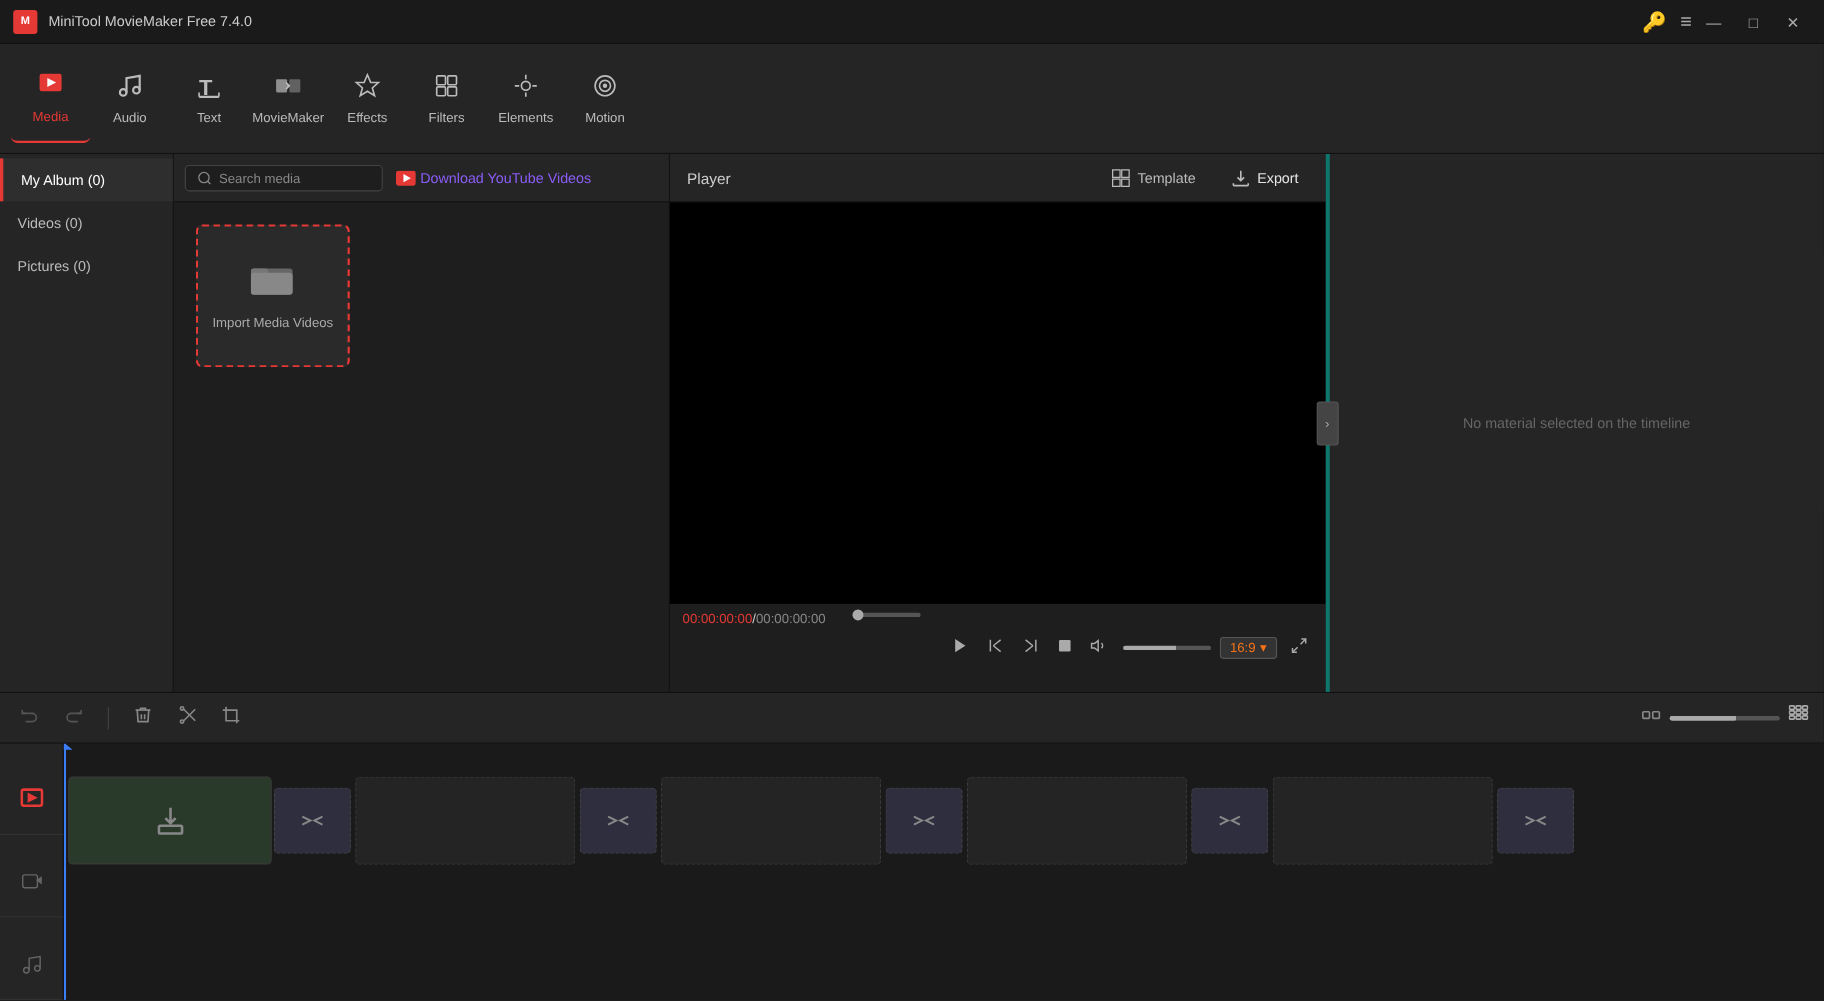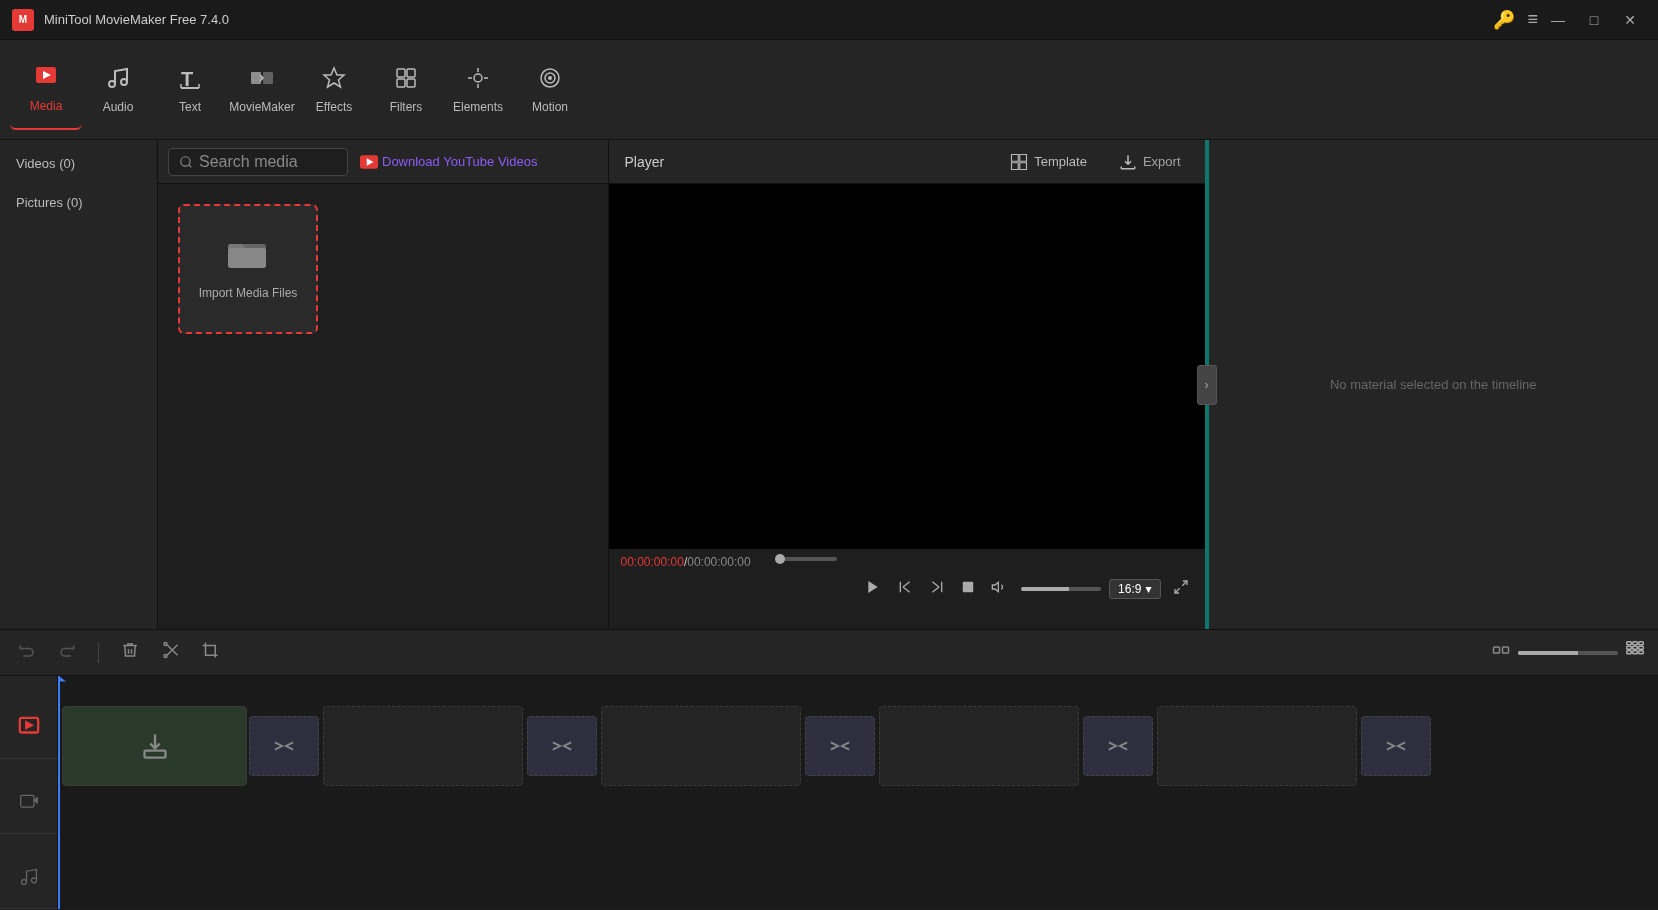--- a/index.html
+++ b/index.html
@@ -135,21 +135,21 @@
       padding: 0 10px;
       gap: 12px;
       border-bottom: 1px solid #111;
       background: #252525;
     }
     #search-media {
       display: flex;
       align-items: center;
       gap: 6px;
       color: #888;
-      font-size: 16px;
+      font-size: 12px;
       background: #1e1e1e;
       border: 1px solid #444;
       border-radius: 4px;
       padding: 4px 10px;
       width: 180px;
       cursor: text;
     }
     #download-yt {
       display: flex;
       align-items: center;
@@ -217,21 +217,21 @@
       color: #bbb;
       cursor: pointer;
       font-size: 13px;
       padding: 4px 8px;
       border-radius: 4px;
     }
     #export-btn {
       display: flex;
       align-items: center;
       gap: 6px;
-      color: #a3a3a3;
+      color: #e5e5e5;
       cursor: pointer;
       font-size: 13px;
       padding: 4px 8px;
       border-radius: 4px;
     }
     #video-preview {
       flex: 1;
       background: #000;
     }
     #player-controls {
@@ -286,21 +286,21 @@
       height: 4px;
       background: linear-gradient(to right, #aaa 60%, #555 60%);
       border-radius: 2px;
       cursor: pointer;
       margin-left: 2px;
     }
     #aspect-ratio {
       margin-left: auto;
       background: #333;
       border: 1px solid #555;
-      color: #ffffff;
+      color: #f97316;
       font-size: 12px;
       padding: 2px 8px;
       border-radius: 3px;
       display: flex;
       align-items: flex-start;
       gap: 4px;
       cursor: pointer;
     }
     #fullscreen-btn {
       background: none;
@@ -586,20 +586,23 @@
         <circle cx="12" cy="12" r="2" fill="#bbb"></circle>
       </svg>
     </span>
     <span>Motion</span>
   </div>
 </div>
 
 <div id="content-area">
 
   <div id="sidebar">
+    <div class="sidebar-item active">
+      <span>My Album (0)</span>
+    </div>
     <div class="sidebar-item">
       <span>Videos (0)</span>
     </div>
     <div class="sidebar-item">
       <span>Pictures (0)</span>
     </div>
   </div>
 
   <div id="media-panel">
     <div id="media-toolbar">
@@ -620,21 +623,21 @@
     </div>
     <div id="media-content">
       <div id="import-box">
         <span id="import-folder-icon">
           <svg width="40" height="32" viewBox="0 0 40 32" fill="none">
             <rect x="0" y="6" width="38" height="24" rx="3" fill="#666"></rect>
             <rect x="0" y="6" width="16" height="6" rx="3" fill="#777"></rect>
             <rect x="0" y="10" width="38" height="20" rx="3" fill="#888"></rect>
           </svg>
         </span>
-        <span id="import-label">Import Media Files</span>
+        <span id="import-label">Import Media Videos</span>
       </div>
     </div>
   </div>
 
   <div id="player-panel">
     <div id="player-header">
       <span id="player-label">Player</span>
       <div id="template-btn">
         <svg width="18" height="18" viewBox="0 0 24 24" fill="none">
           <path d="M2 2h9v9H2z" stroke="#bbb" stroke-width="1.5"></path>

